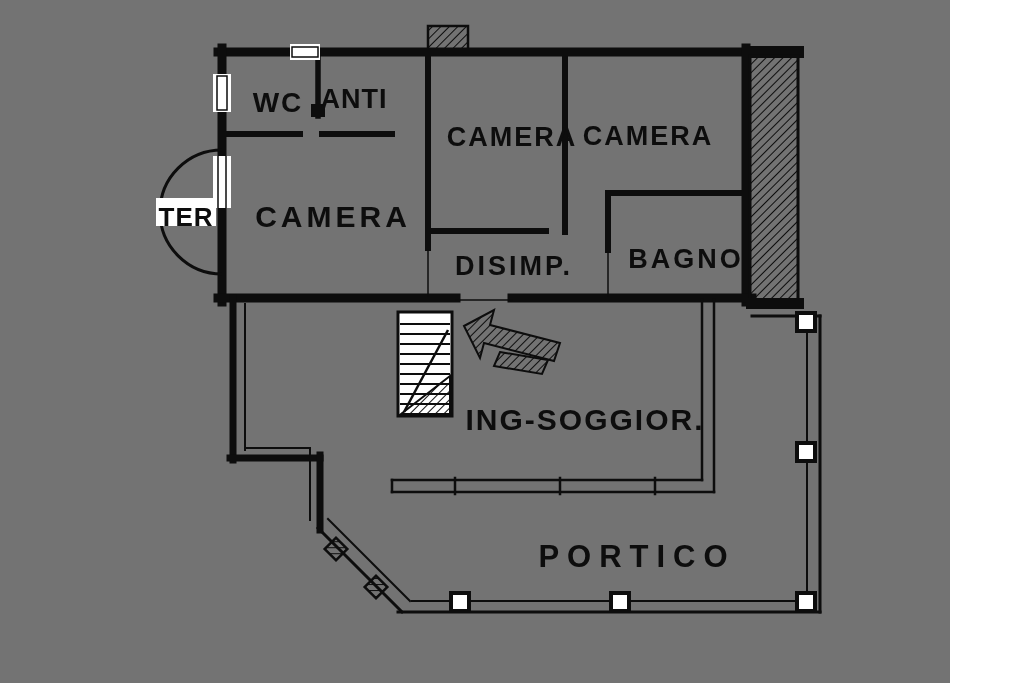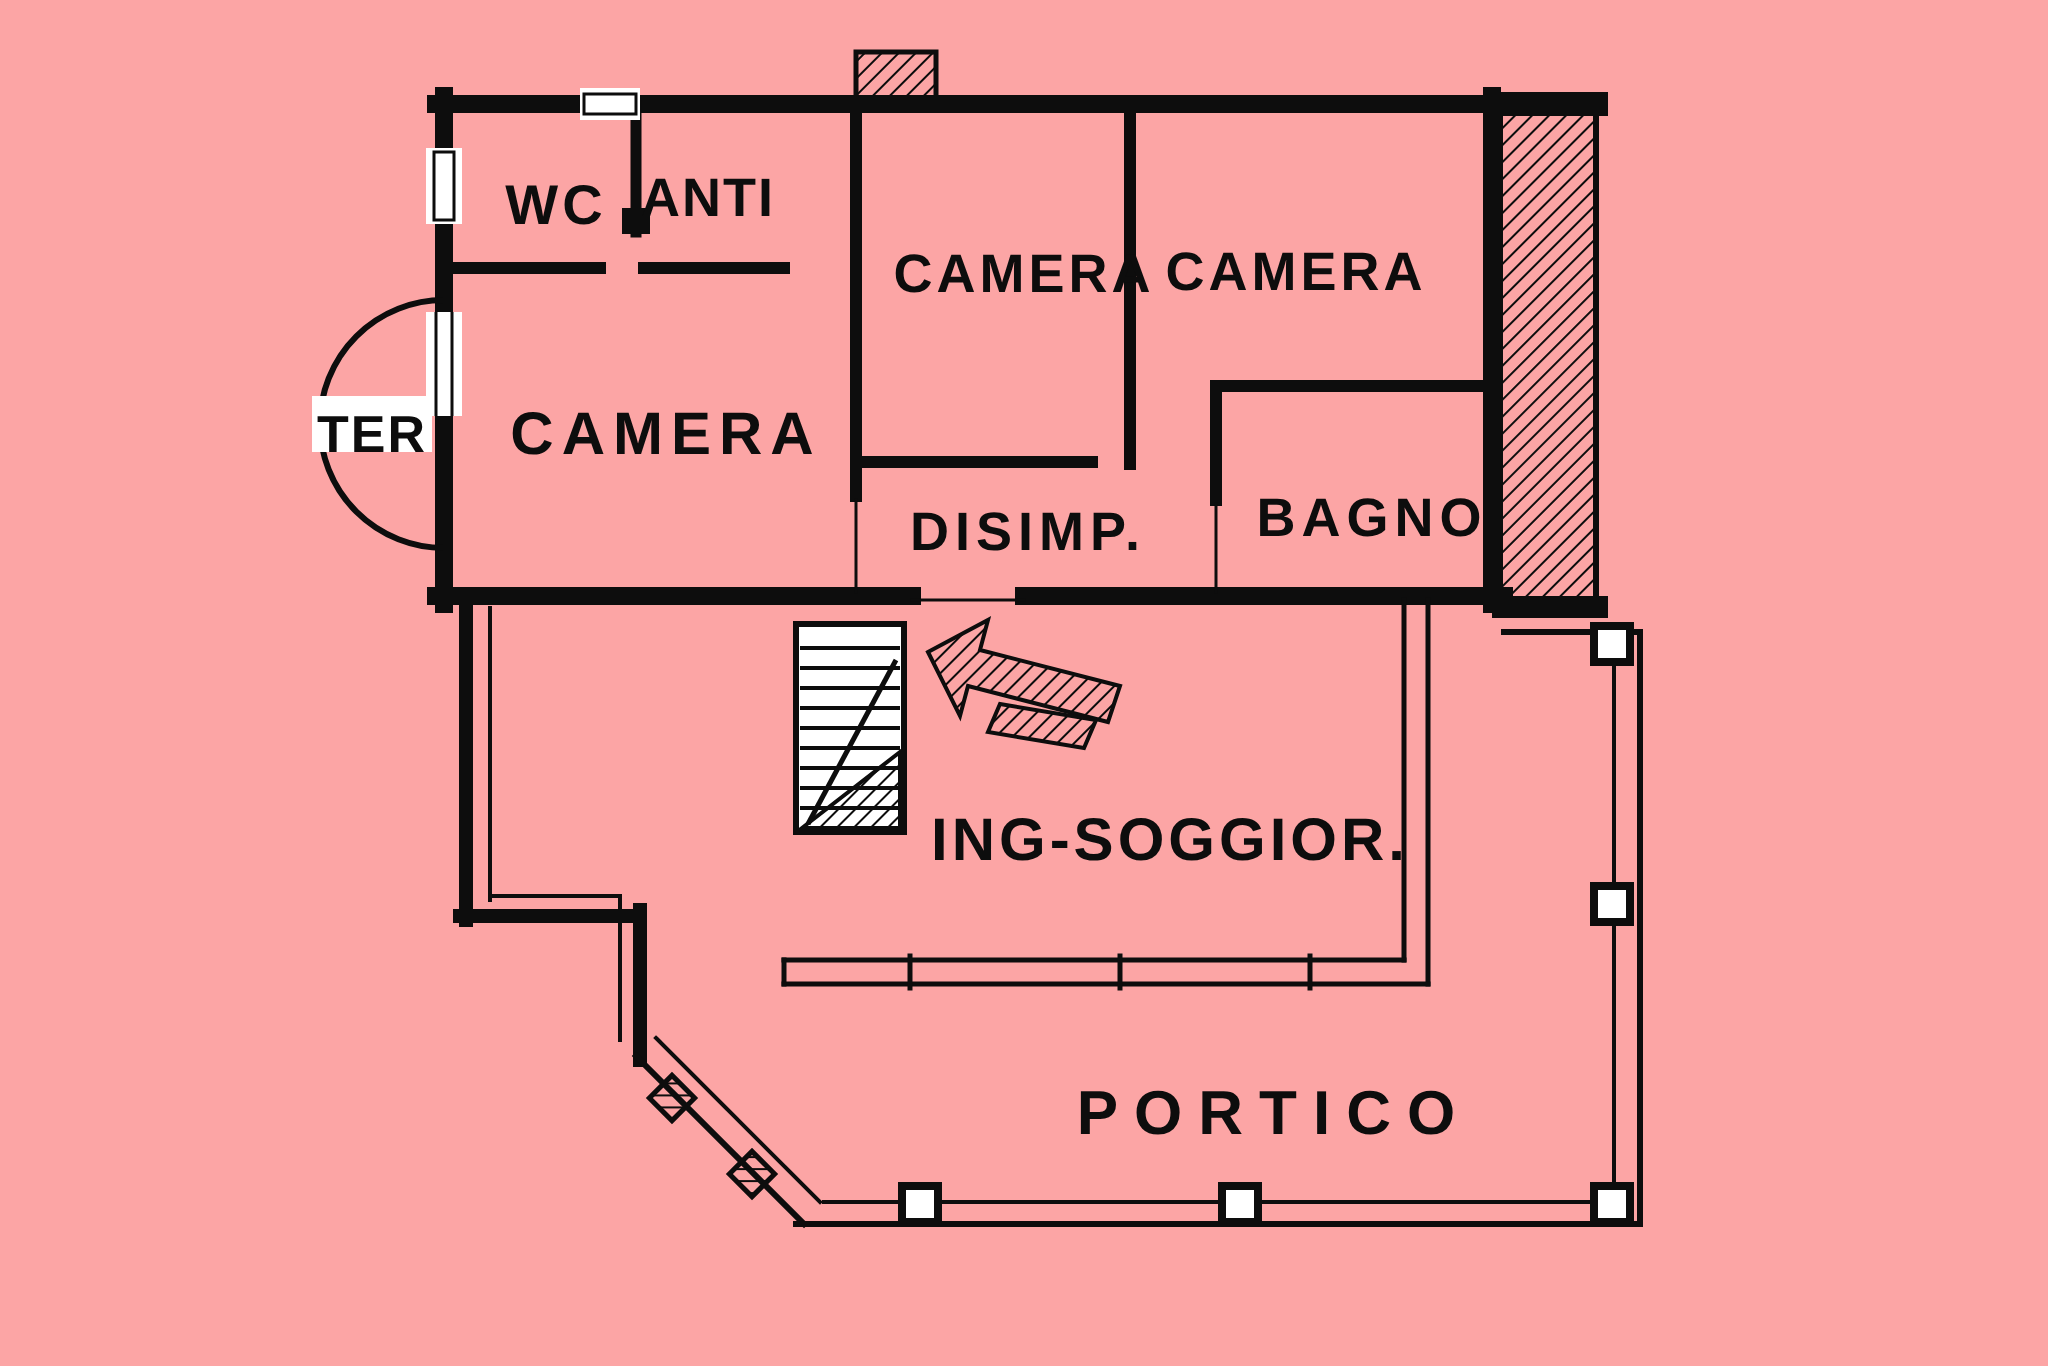--- a/index.html
+++ b/index.html
@@ -1,19 +1,19 @@
 <!DOCTYPE html>
 <html><head>
 <meta charset="utf-8">
 <style>
   html,body{margin:0;padding:0;background:#ffffff;}
   #stage{
     position:relative;
-    width:1024px;height:683px;
-    background:#fca5a5;
+    width:950px;height:683px;
+    background:#737373;
     overflow:hidden;
     font-family:"Liberation Sans", sans-serif;
   }
   svg{position:absolute;left:0;top:0;}
   .lbl{
     font-family:"Liberation Sans", sans-serif;
     font-weight:700;
     fill:#0d0d0d;
   }
 </style>

